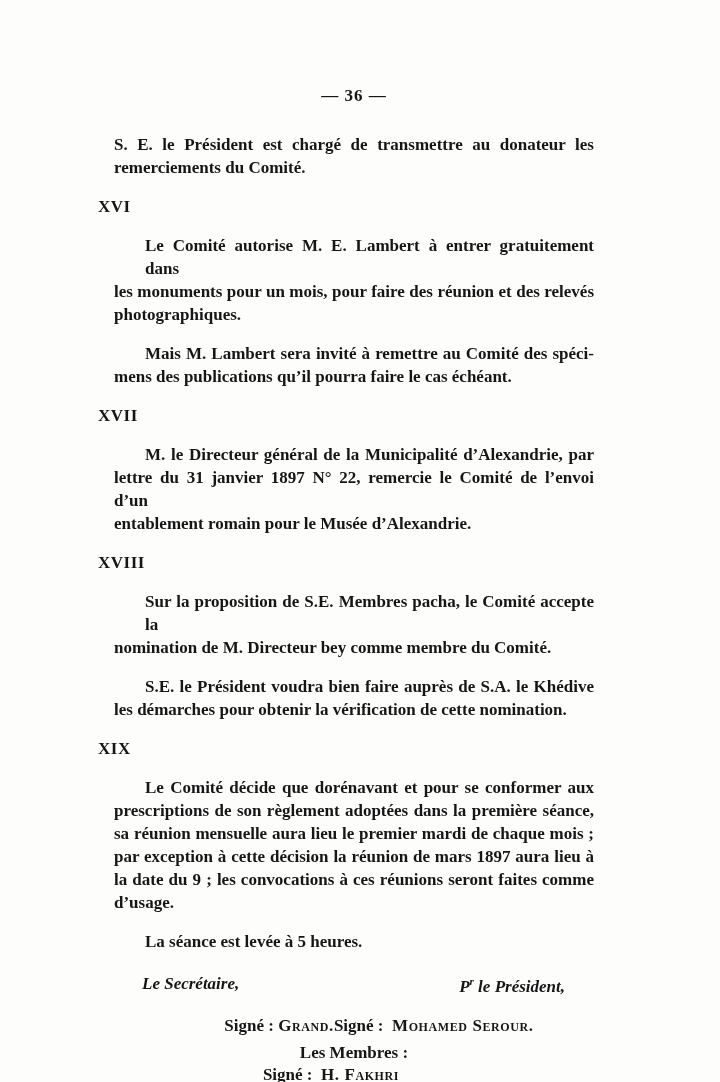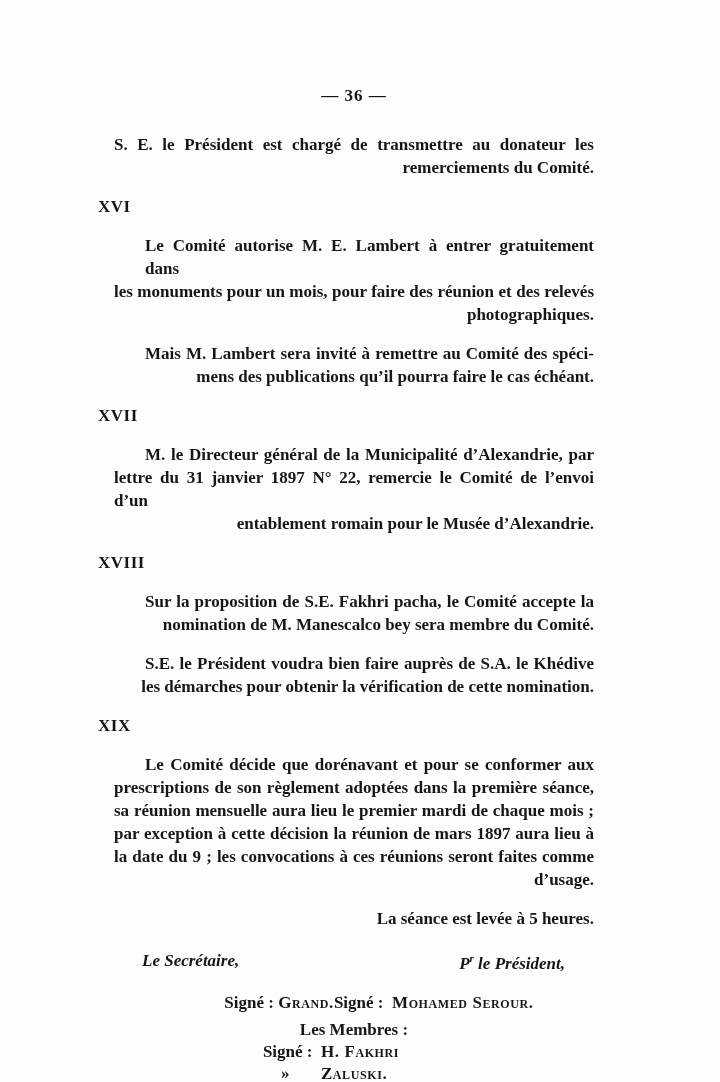--- a/index.html
+++ b/index.html
@@ -30,21 +30,21 @@
   .para { margin: 16px; }
   .line {
     font-size: 17px;
     line-height: 23px;
     text-align: justify;
     text-align-last: justify;
     text-justify: inter-word;
     white-space: normal;
   }
   .line.last {
-    text-align: right;
+    text-align: left;
     text-align-last: auto;
   }
   .line.indent { padding-left: 31px; }
   .heading {
     font-size: 17px;
     line-height: 23px;
     margin: 3px 0 6px 0;
     letter-spacing: 0.5px;
   }
   
@@ -118,22 +118,22 @@
         <div class="line last">mens des publications qu’il pourra faire le cas échéant.</div>
       </div>
       <div class="heading">XVII</div>
       <div class="para">
         <div class="line indent">M. le Directeur général de la Municipalité d’Alexandrie, par</div>
         <div class="line">lettre du 31 janvier 1897 N° 22, remercie le Comité de l’envoi d’un</div>
         <div class="line last">entablement romain pour le Musée d’Alexandrie.</div>
       </div>
       <div class="heading">XVIII</div>
       <div class="para">
-        <div class="line indent">Sur la proposition de S.E. Fakhri pacha, le Comité accepte la</div>
-        <div class="line last">nomination de M. Manescalco bey sera membre du Comité.</div>
+        <div class="line indent">Sur la proposition de S.E. Membres pacha, le Comité accepte la</div>
+        <div class="line last">nomination de M. Directeur bey comme membre du Comité.</div>
       </div>
       <div class="para">
         <div class="line indent">S.E. le Président voudra bien faire auprès de S.A. le Khédive</div>
         <div class="line last">les démarches pour obtenir la vérification de cette nomination.</div>
       </div>
       <div class="heading">XIX</div>
       <div class="para">
         <div class="line indent">Le Comité décide que dorénavant et pour se conformer aux</div>
         <div class="line">prescriptions de son règlement adoptées dans la première séance,</div>
         <div class="line">sa réunion mensuelle aura lieu le premier mardi de chaque mois ;</div>

